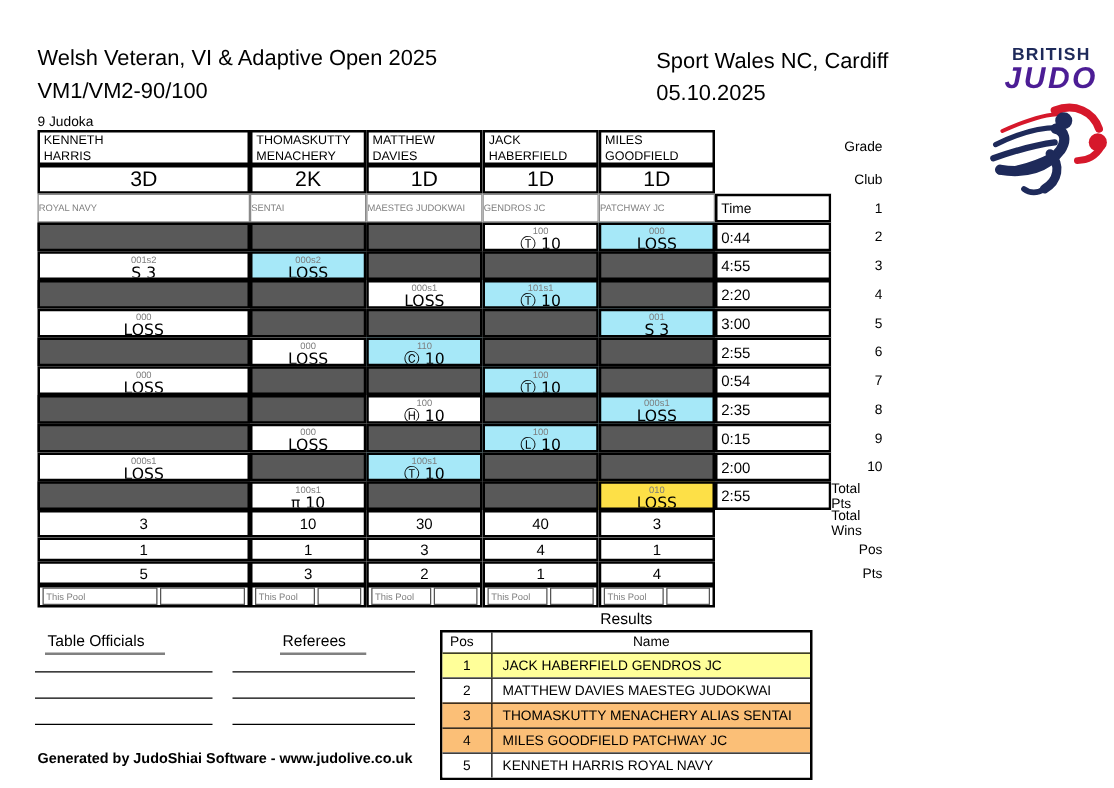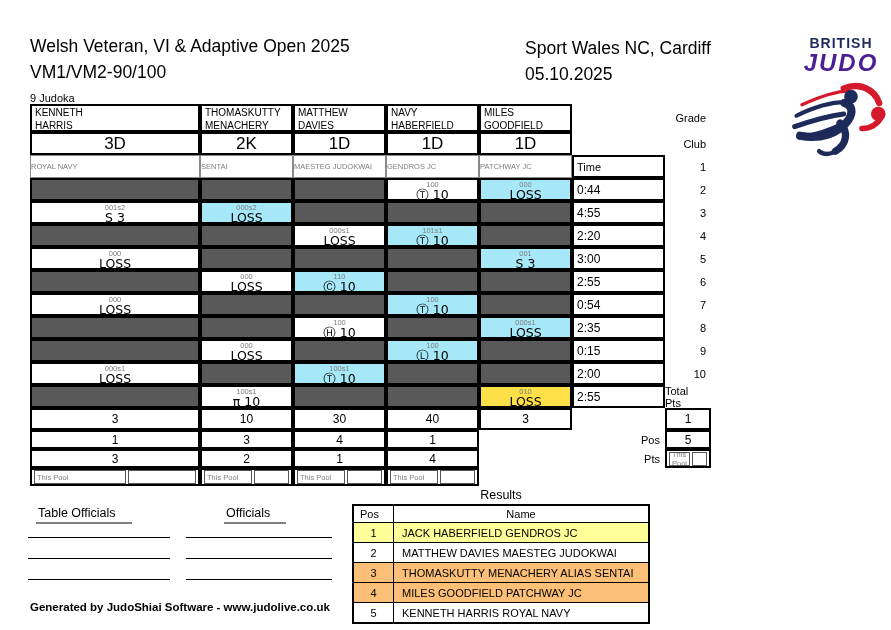--- a/index.html
+++ b/index.html
@@ -84,21 +84,21 @@
     </svg>
   </div>
 
   <div class="abs pool">
       <div class="pcell namecell">KENNETH
 HARRIS</div>
       <div class="pcell namecell">THOMASKUTTY
 MENACHERY ALIAS</div>
       <div class="pcell namecell">MATTHEW
 DAVIES</div>
-      <div class="pcell namecell">NAVY
+      <div class="pcell namecell">JACK
 HABERFIELD</div>
       <div class="pcell namecell">MILES
 GOODFIELD</div>
       <div class="nocell"></div>
       <div class="rowlabel">Grade</div>
       <div class="pcell gradecell">3D</div>
       <div class="pcell gradecell">2K</div>
       <div class="pcell gradecell">1D</div>
       <div class="pcell gradecell">1D</div>
       <div class="pcell gradecell">1D</div>
@@ -240,20 +240,21 @@
         <span class="mresult">LOSS</span>
       </div>
       <div class="timecell">2:55</div>
       <div class="rowlabel">Total Pts</div>
       <div class="totalcell">3</div>
       <div class="totalcell">10</div>
       <div class="totalcell">30</div>
       <div class="totalcell">40</div>
       <div class="totalcell">3</div>
       <div class="nocell"></div>
+      <div class="rowlabel">Total Wins</div>
       <div class="totalcell">1</div>
       <div class="totalcell">1</div>
       <div class="totalcell">3</div>
       <div class="totalcell">4</div>
       <div class="totalcell">1</div>
       <div class="nocell"></div>
       <div class="rowlabel">Pos</div>
       <div class="totalcell">5</div>
       <div class="totalcell">3</div>
       <div class="totalcell">2</div>
@@ -308,21 +309,21 @@
           <div class="rname">MILES GOODFIELD PATCHWAY JC</div>
         </div>
         <div class="rrow" style="background: rgb(255, 255, 255);">
           <div class="rpos">5</div>
           <div class="rname">KENNETH HARRIS ROYAL NAVY</div>
         </div>
       </div>
   </div>
 
   <div class="abs sighead sig-to">Table Officials</div>
-  <div class="abs sighead sig-re">Officials</div>
+  <div class="abs sighead sig-re">Referees</div>
 
   <div class="abs sigline" style="left:28px;top:537px;width:142px;"></div>
   <div class="abs sigline" style="left:28px;top:558px;width:142px;"></div>
   <div class="abs sigline" style="left:28px;top:579px;width:142px;"></div>
   <div class="abs sigline" style="left:186px;top:537px;width:146px;"></div>
   <div class="abs sigline" style="left:186px;top:558px;width:146px;"></div>
   <div class="abs sigline" style="left:186px;top:579px;width:146px;"></div>
 
   <div class="abs footer">Generated by JudoShiai Software - www.judolive.co.uk</div>
 </div>

